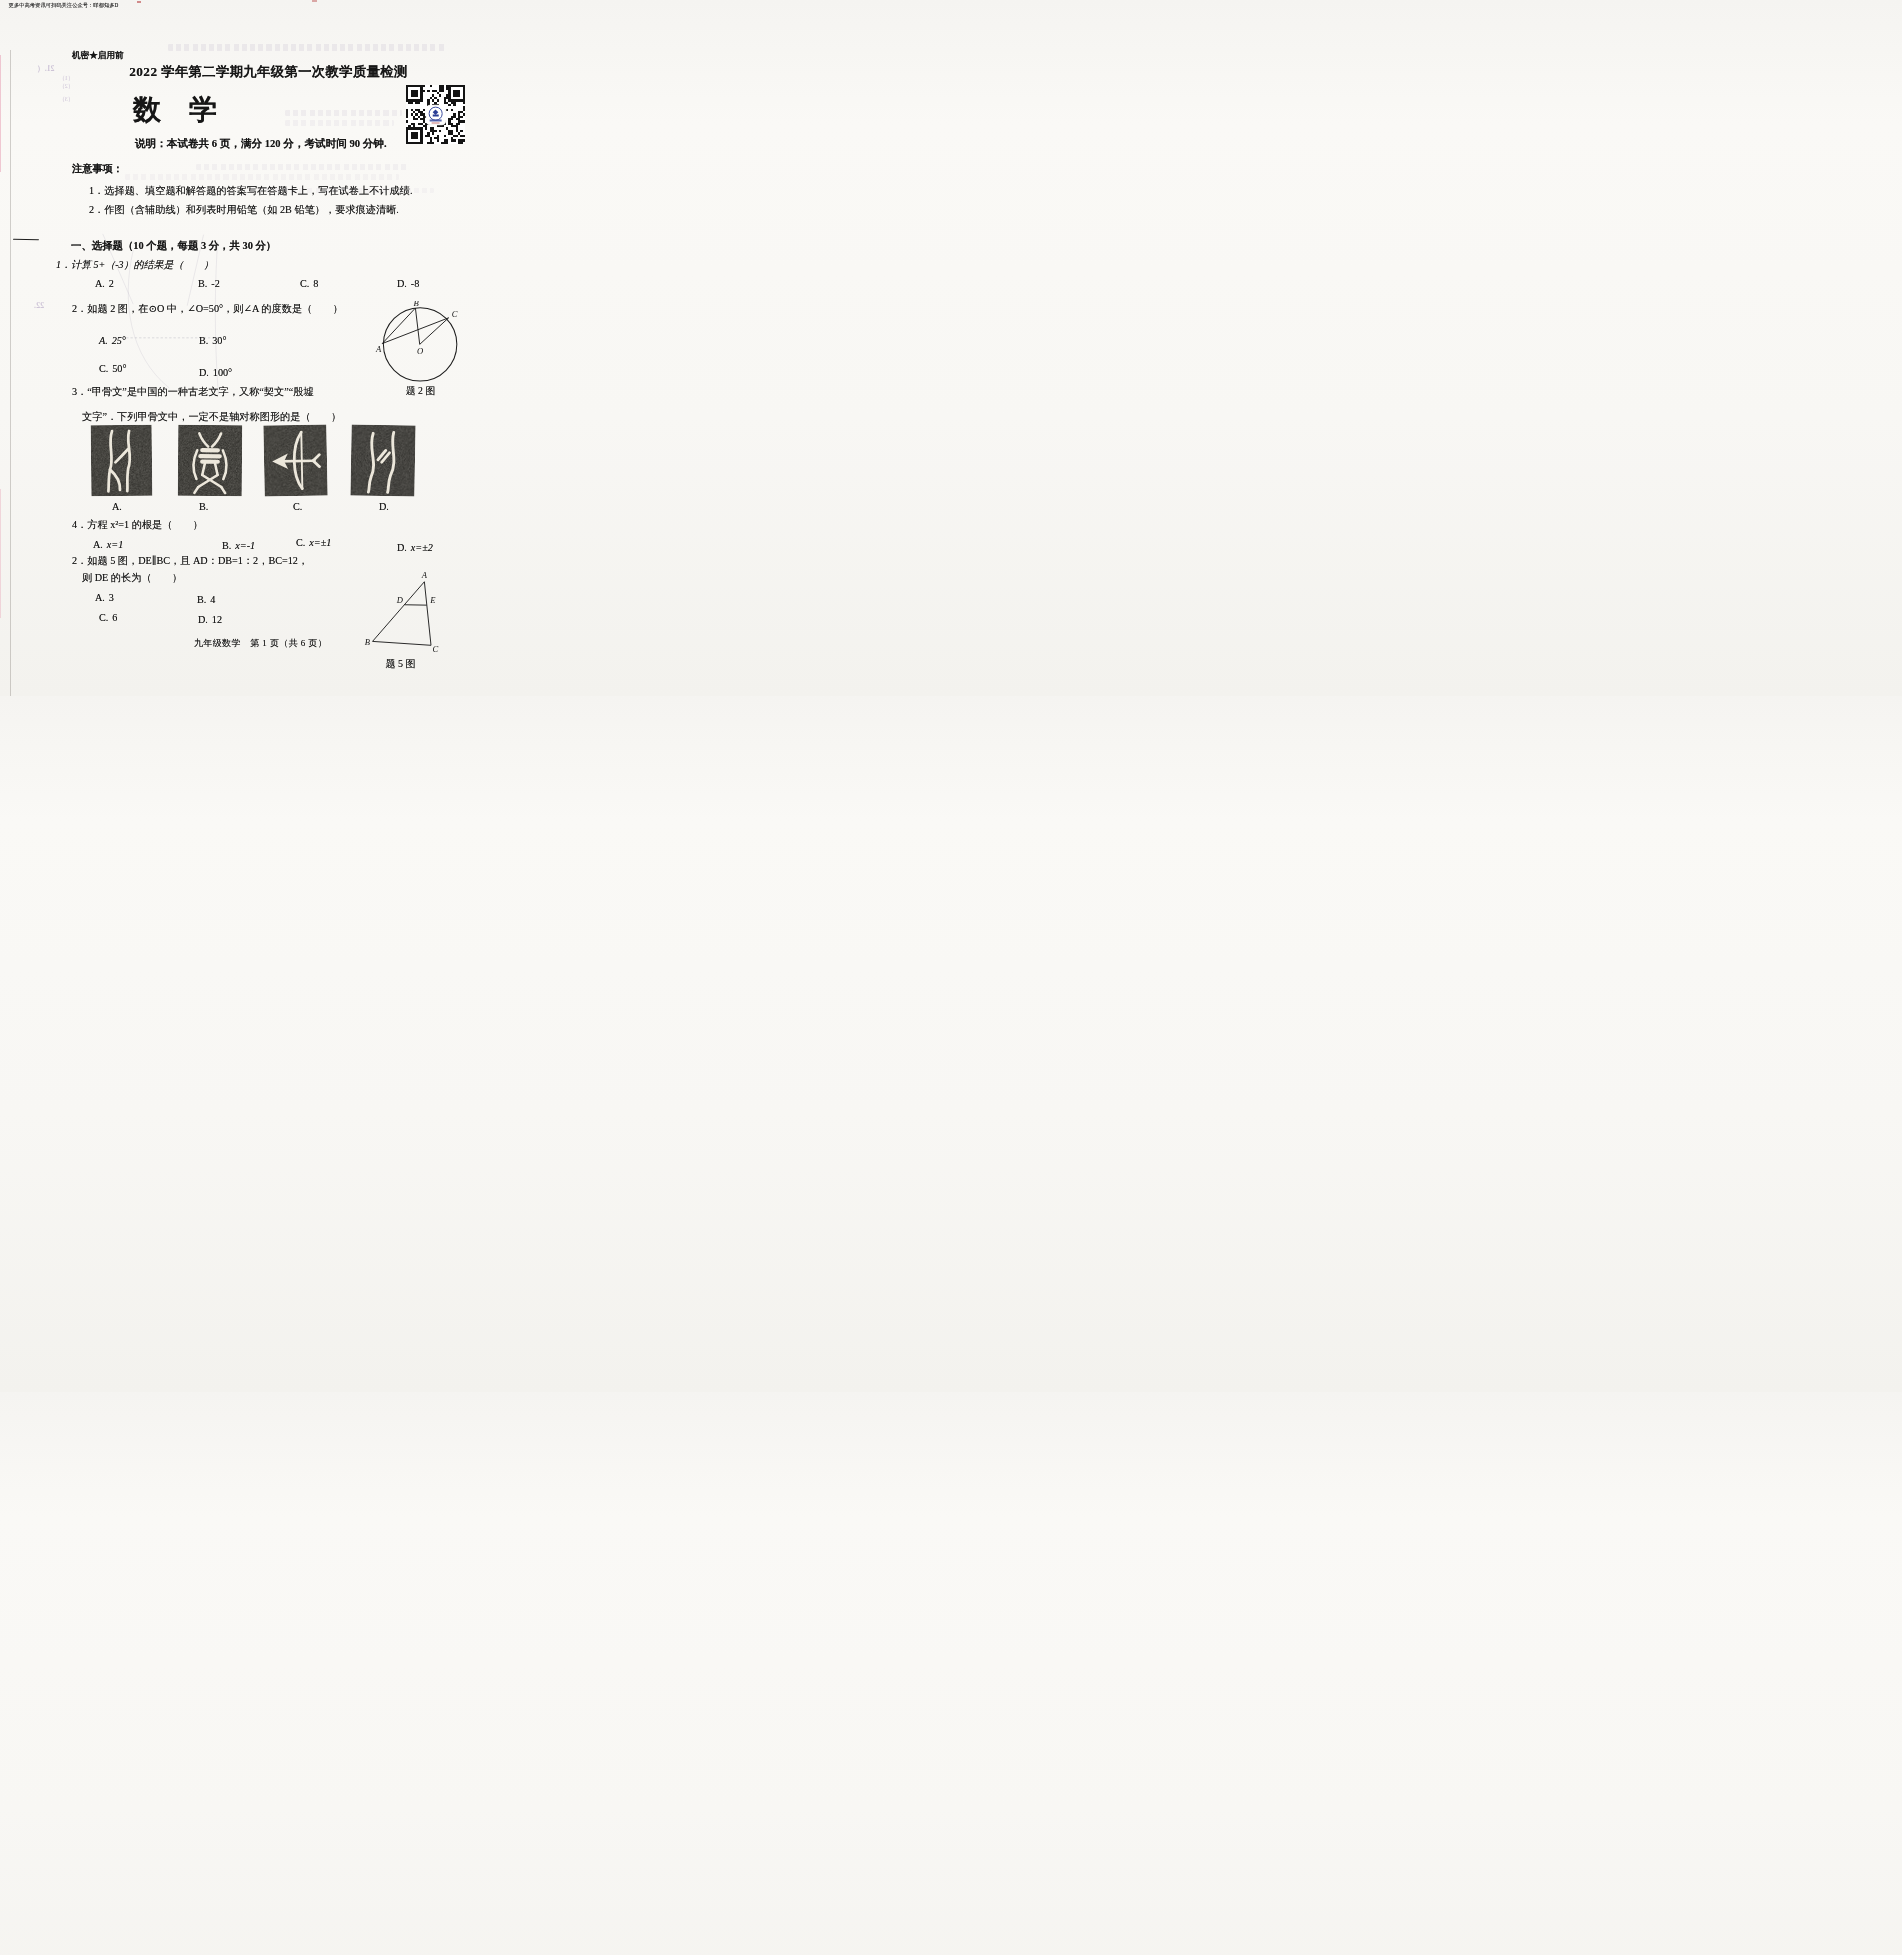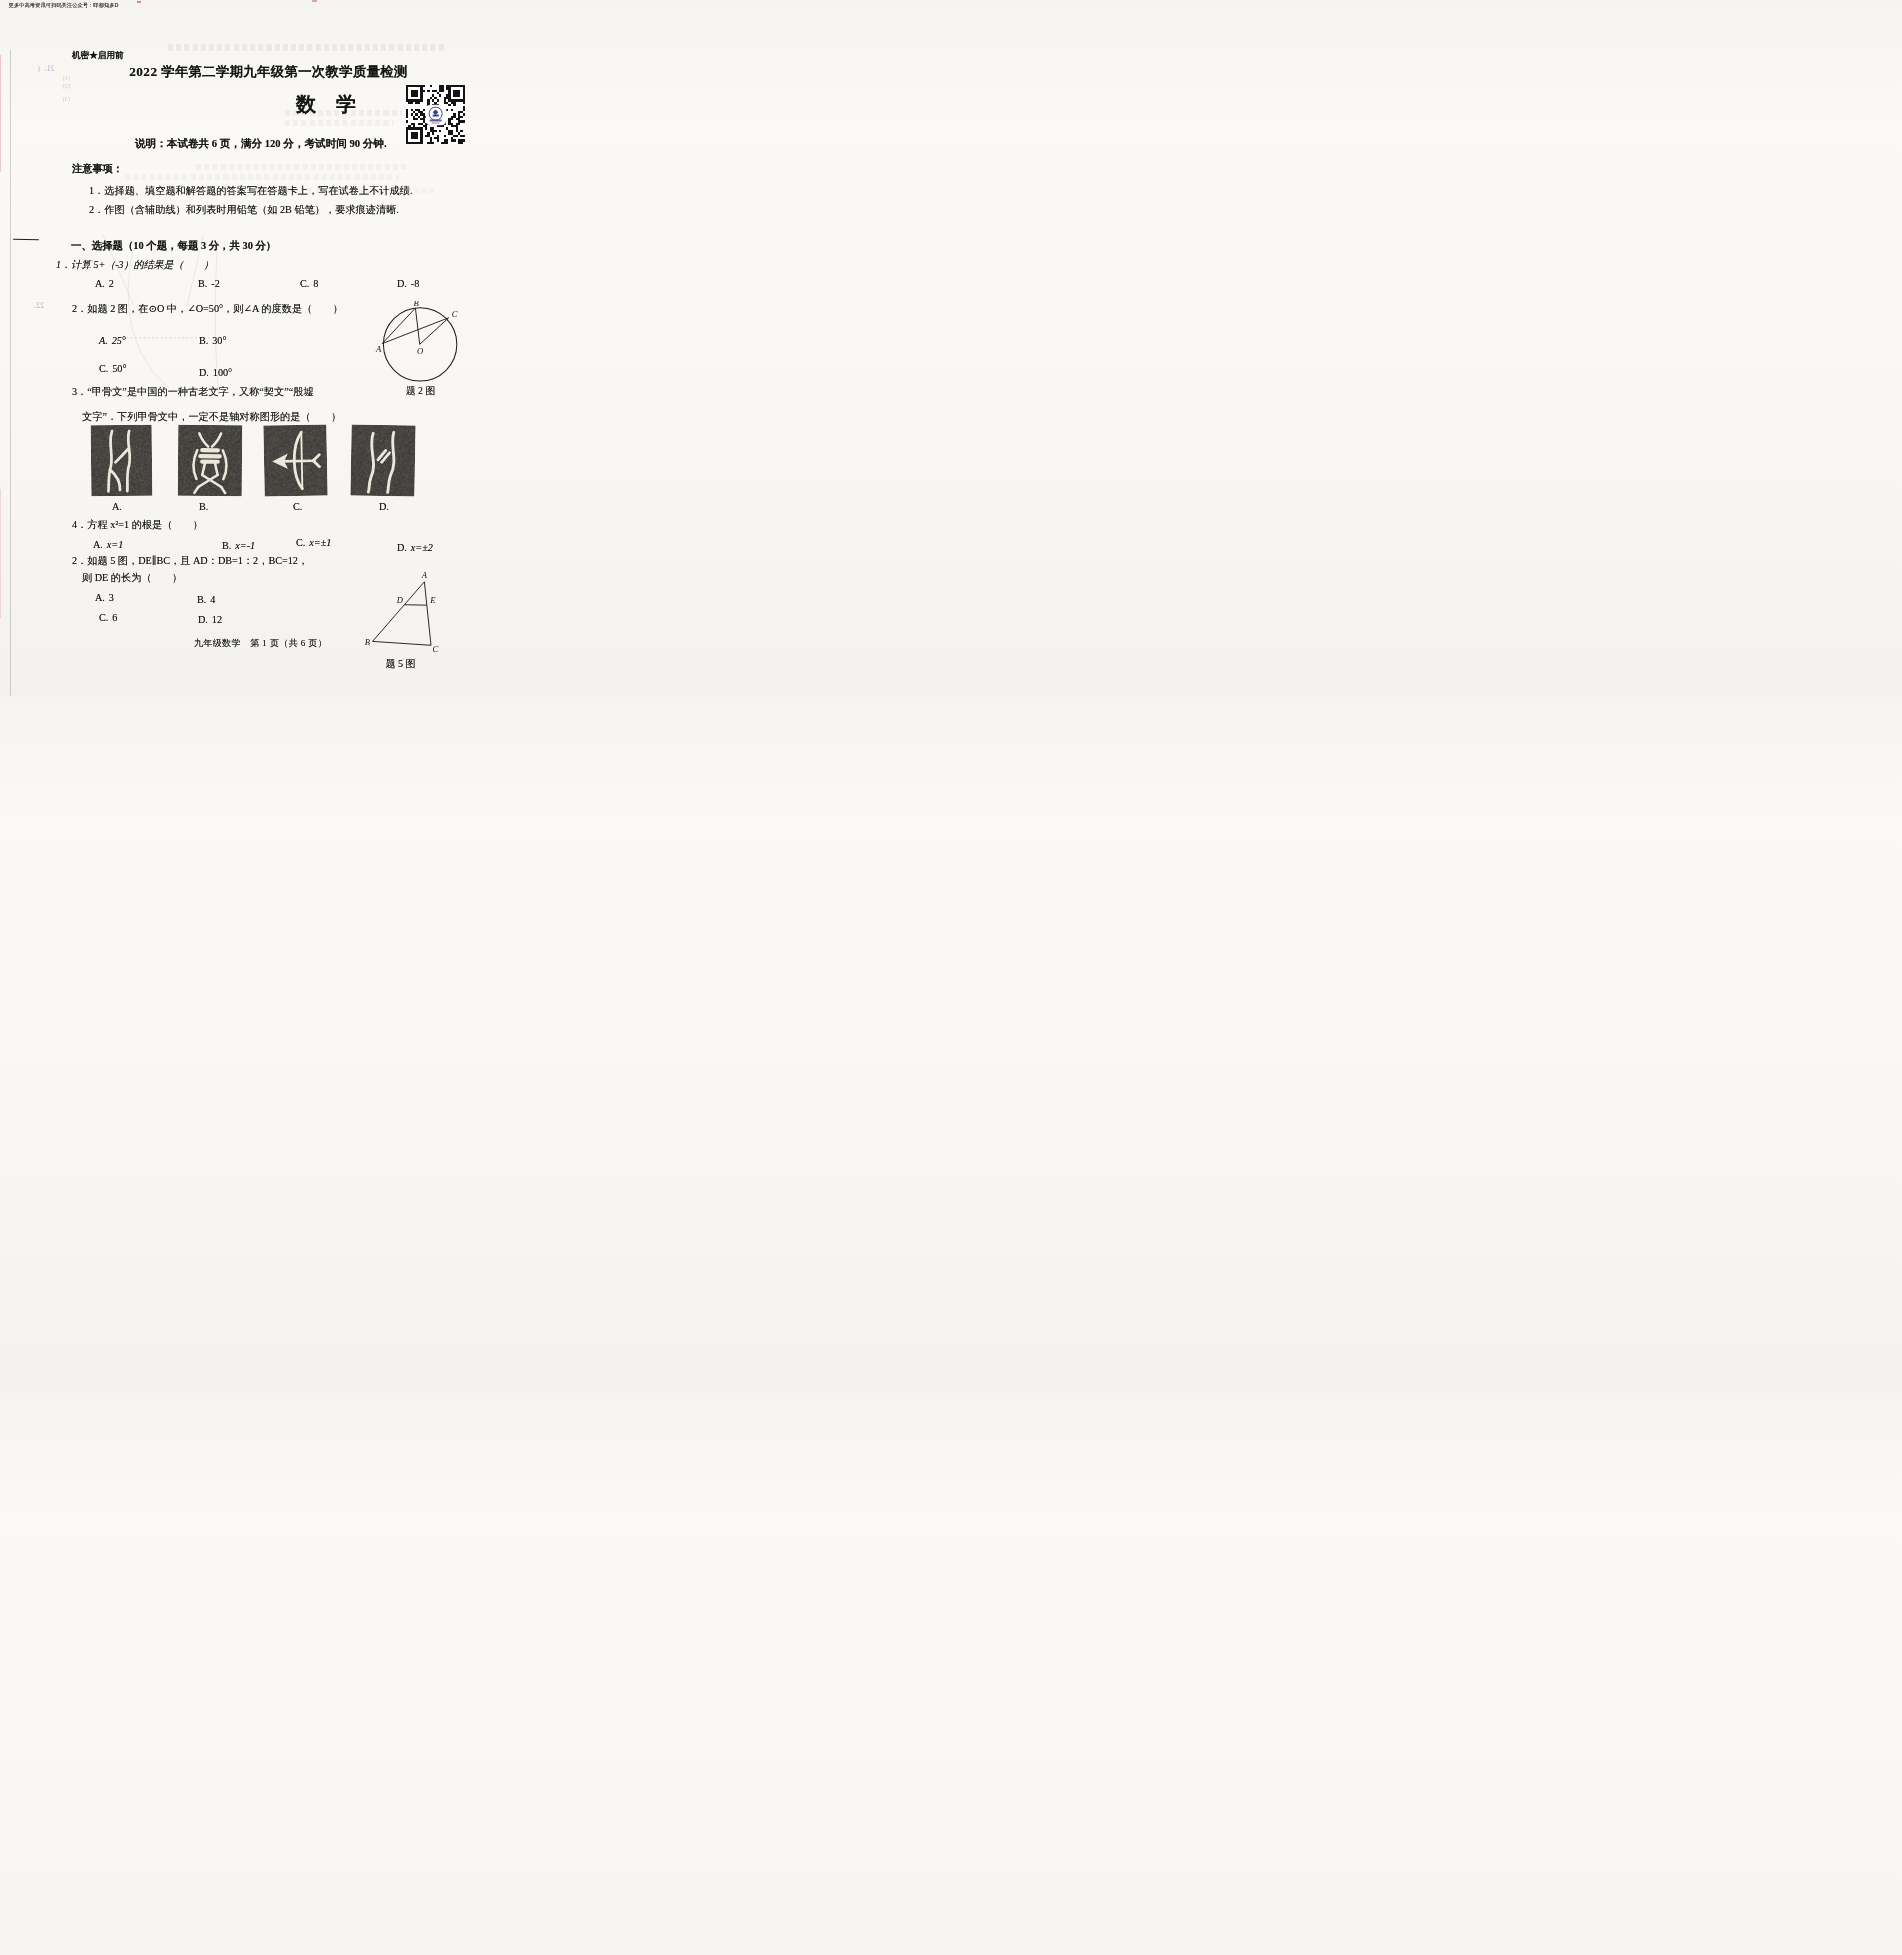--- a/index.html
+++ b/index.html
@@ -76,21 +76,21 @@
   </g>
   <path d="M300 864 H566" stroke="rgba(80,80,110,.32)" stroke-width="1.4" stroke-dasharray="6 5" fill="none"></path>
 </svg>
 
 <div class="txt" style="left:8.6px;top:2.3px;font-size:5.3px;color:#2a2a2a;">更多中高考资讯可扫码关注公众号：咩都知多D</div>
 
 <div class="txt b" style="left:72px;top:50px;font-size:8.6px;">机密★启用前</div>
 
 <div class="txt b" style="left:63px;top:64px;width:411px;text-align:center;font-size:13.3px;letter-spacing:0.4px;white-space:normal;">2022 学年第二学期九年级第一次教学质量检测</div>
 
-<div class="txt b" style="left:133px;top:92px;width:223px;text-align:right;font-size:20px;">数　学</div>
+<div class="txt b" style="left:133px;top:92px;width:223px;text-align:left;font-size:28px;">数　学</div>
 
 <div class="qr">
   <div class="qr-grid">
       <div class="qm on"></div>
       <div class="qm on"></div>
       <div class="qm on"></div>
       <div class="qm on"></div>
       <div class="qm on"></div>
       <div class="qm on"></div>
       <div class="qm on"></div>

